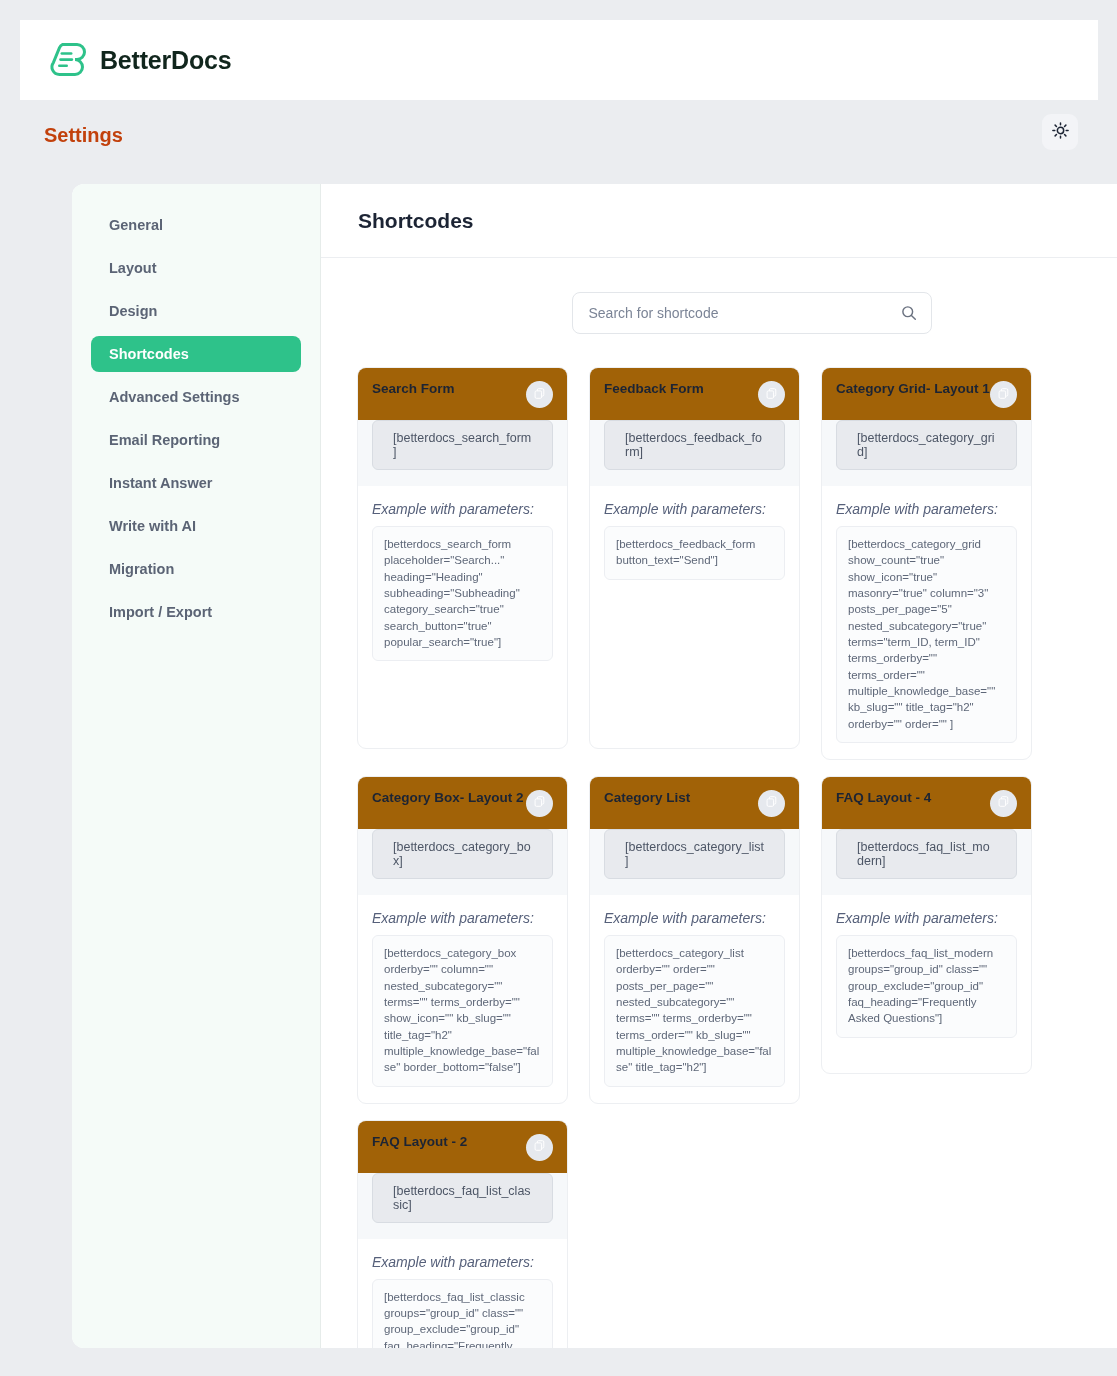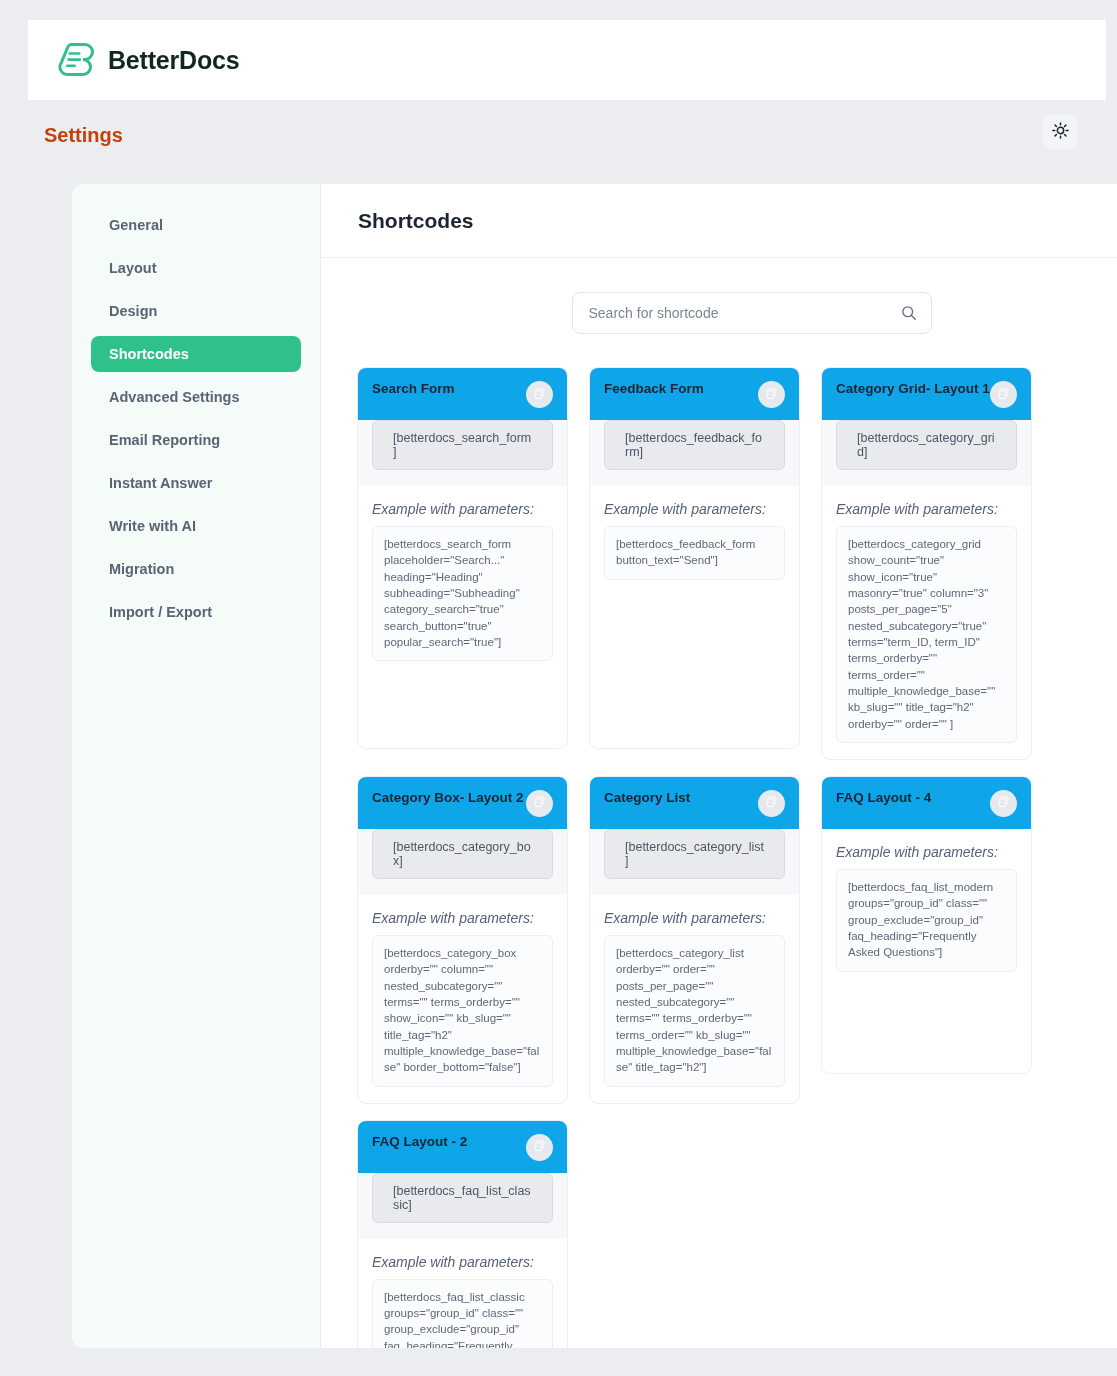--- a/index.html
+++ b/index.html
@@ -15,21 +15,20 @@
 
   
   .brandbar {
     position: absolute;
     left: 20px; top: 20px;
     width: 1078px; height: 80px;
     background: #ffffff;
     display: flex;
     align-items: center;
     padding-left: 28px;
-    margin-left: 8px;
   }
   .logo-mark { width: 40px; height: 40px; flex: 0 0 40px; }
   .brand-name {
     font-size: 25px;
     font-weight: bold;
     color: #11261d;
     letter-spacing: -0.2px;
     margin-left: 12px;
   }
 
@@ -170,21 +169,21 @@
     border-radius: 9px;
     overflow: hidden;
     display: flex;
     flex-direction: column;
   }
   .sc-card.r1 { min-height: 382px; }
   .sc-card.r2 { min-height: 298px; }
   .sc-card.r3 { min-height: 251px; }
 
   .sc-head {
-    background: #0ea5e9;
+    background: #a16207;
     padding: 13px 14px 12px 14px;
     display: flex;
     align-items: flex-start;
     justify-content: space-between;
     gap: 0;
   }
   .sc-title {
     font-size: 13.5px;
     font-weight: bold;
     color: #1c2434;
@@ -412,20 +411,23 @@
             <span class="sc-title">FAQ Layout - 4</span>
             <button class="copy-btn">
               <span>
                 <svg viewBox="0 0 20 20" width="13" height="13" fill="none" stroke="#ffffff" stroke-width="1.5">
                   <rect x="6.6" y="2.6" width="10" height="11.4" rx="2"></rect>
                   <rect x="3.2" y="6" width="10" height="11.4" rx="2" fill="#e6e9ee"></rect>
                 </svg>
               </span>
             </button>
           </div>
+          <div class="sc-code-wrap">
+            <div class="sc-code">[betterdocs_faq_list_modern]</div>
+          </div>
           <div class="sc-body">
             <div class="sc-example-label">Example with parameters:</div>
             <div class="sc-params">[betterdocs_faq_list_modern groups="group_id" class="" group_exclude="group_id" faq_heading="Frequently Asked Questions"]</div>
           </div>
         </div>
 
         <div class="sc-card r3">
           <div class="sc-head">
             <span class="sc-title">FAQ Layout - 2</span>
             <button class="copy-btn">

